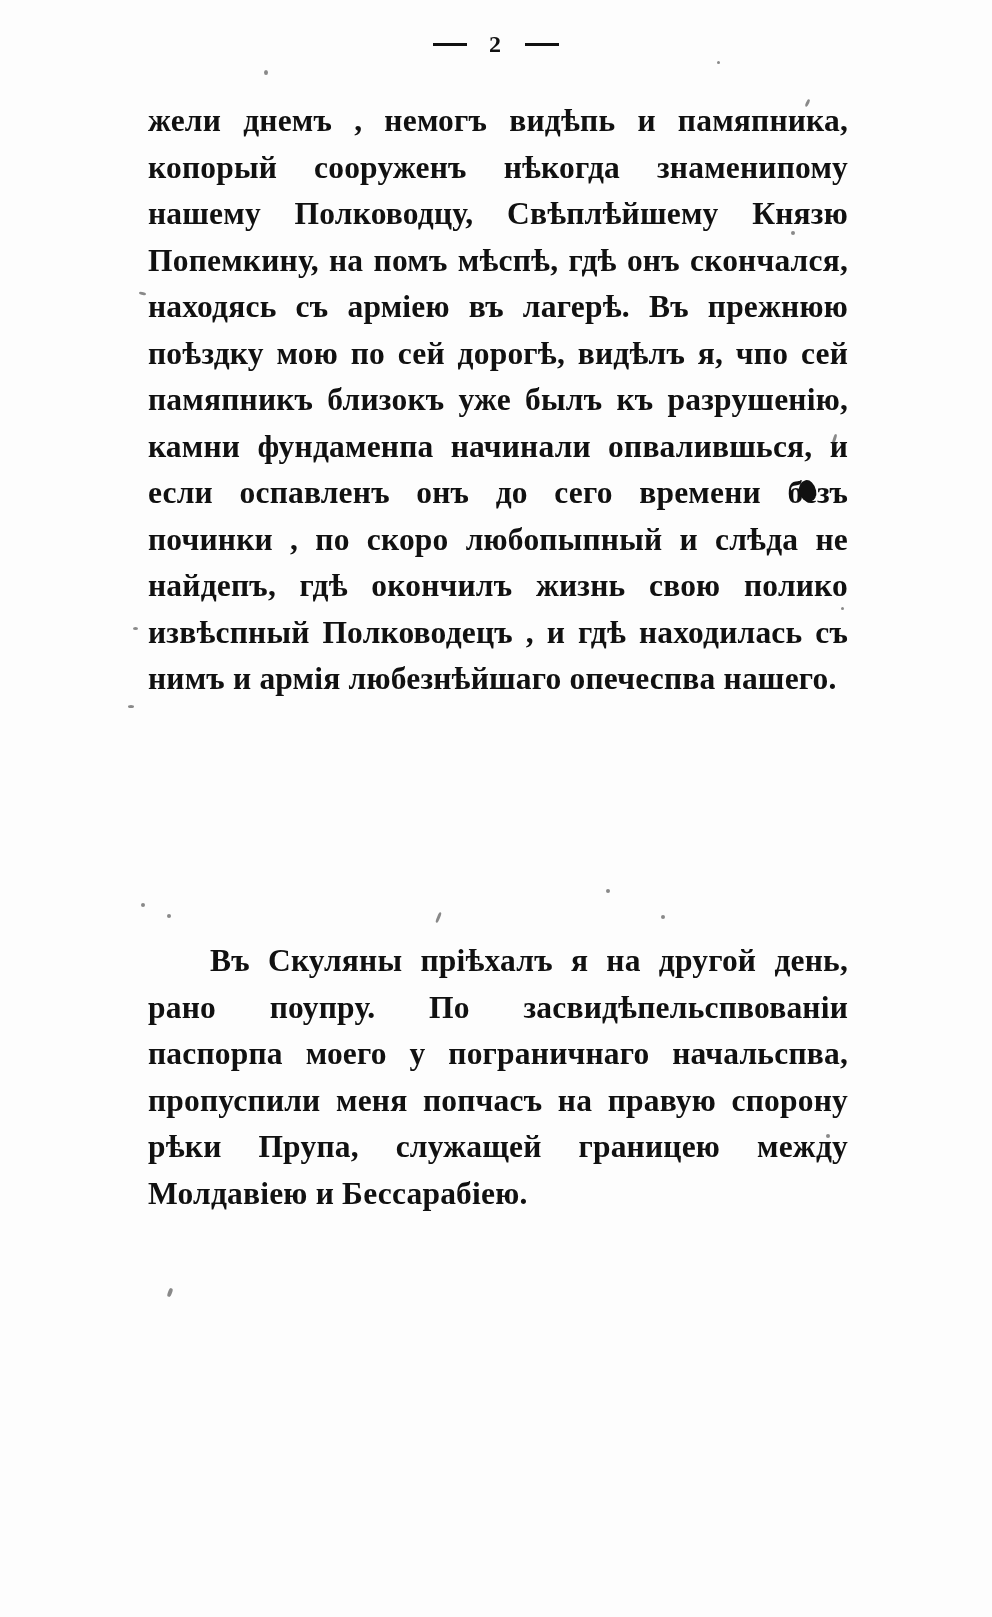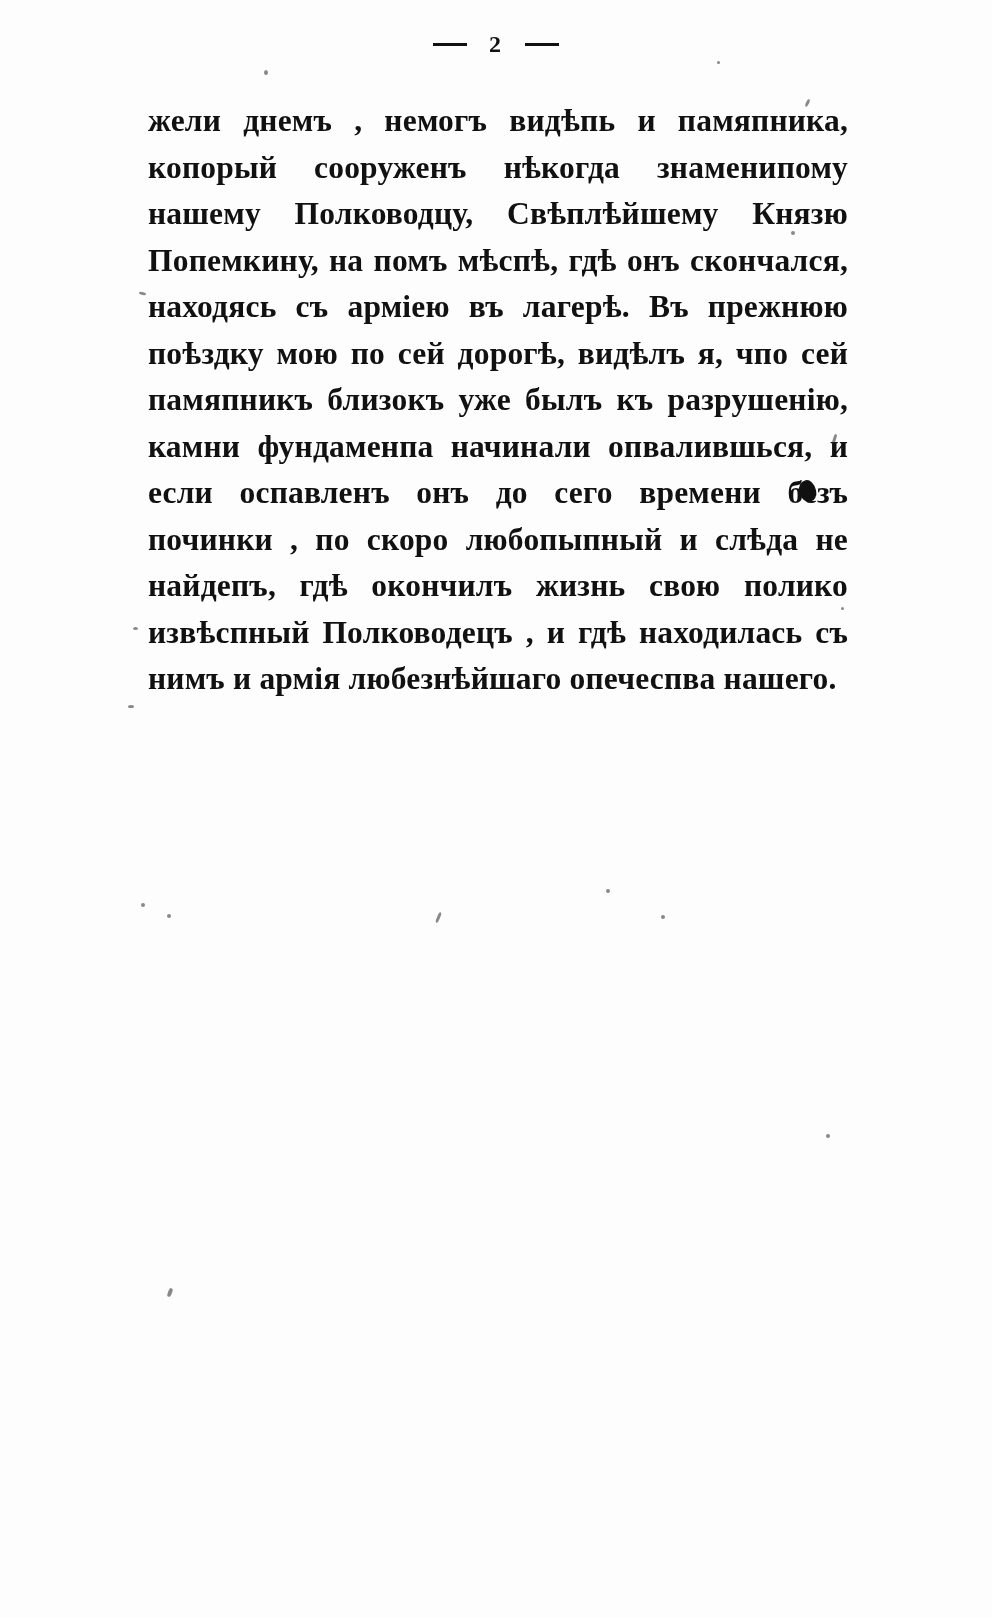--- a/index.html
+++ b/index.html
@@ -101,20 +101,23 @@
 <div class="page">
 
   <div class="page-header">
     <span class="dash"></span><span class="page-number">2</span><span class="dash"></span>
   </div>
 
   <div class="text-block para-1">
     <p>жели днемъ , немогъ видѣпь и памяпника, копорый сооруженъ нѣкогда знаменипому нашему Полководцу, Свѣплѣйшему Князю Попемкину, на помъ мѣспѣ, гдѣ онъ скончался, находясь съ армiею въ лагерѣ. Въ прежнюю поѣздку мою по сей дорогѣ, видѣлъ я, чпо сей памяпникъ близокъ уже былъ къ разрушенiю, камни фундаменпа начинали опвалившься, и если оспавленъ онъ до сего времени безъ починки , по скоро любопыпный и слѣда не найдепъ, гдѣ окончилъ жизнь свою полико извѣспный Полководецъ , и гдѣ находилась съ нимъ и армiя любезнѣйшаго опечеспва нашего.</p>
   </div>
 
+  <div class="text-block para-2">
+    <p class="indent">Въ Скуляны прiѣхалъ я на другой день, рано поупру. По засвидѣпельспвованiи паспорпа моего у пограничнаго начальспва, пропуспили меня попчасъ на правую спорону рѣки Прупа, служащей границею между Молдавiею и Бессарабiею.</p>
+  </div>
 
   <div class="ink-blob"></div>
 
   <div class="speck" style="left:264px; top:70px; width:4px; height:5px;"></div>
   <div class="speck" style="left:717px; top:61px; width:3px; height:3px;"></div>
   <div class="speck" style="left:806px; top:99px; width:3px; height:8px; border-radius:40%; transform:rotate(25deg);"></div>
   <div class="speck" style="left:833px; top:434px; width:3px; height:10px; border-radius:40%; transform:rotate(18deg);"></div>
   <div class="speck" style="left:139px; top:292px; width:7px; height:3px; border-radius:40%; transform:rotate(12deg);"></div>
   <div class="speck" style="left:791px; top:231px; width:4px; height:4px;"></div>
   <div class="speck" style="left:841px; top:607px; width:3px; height:3px;"></div>

